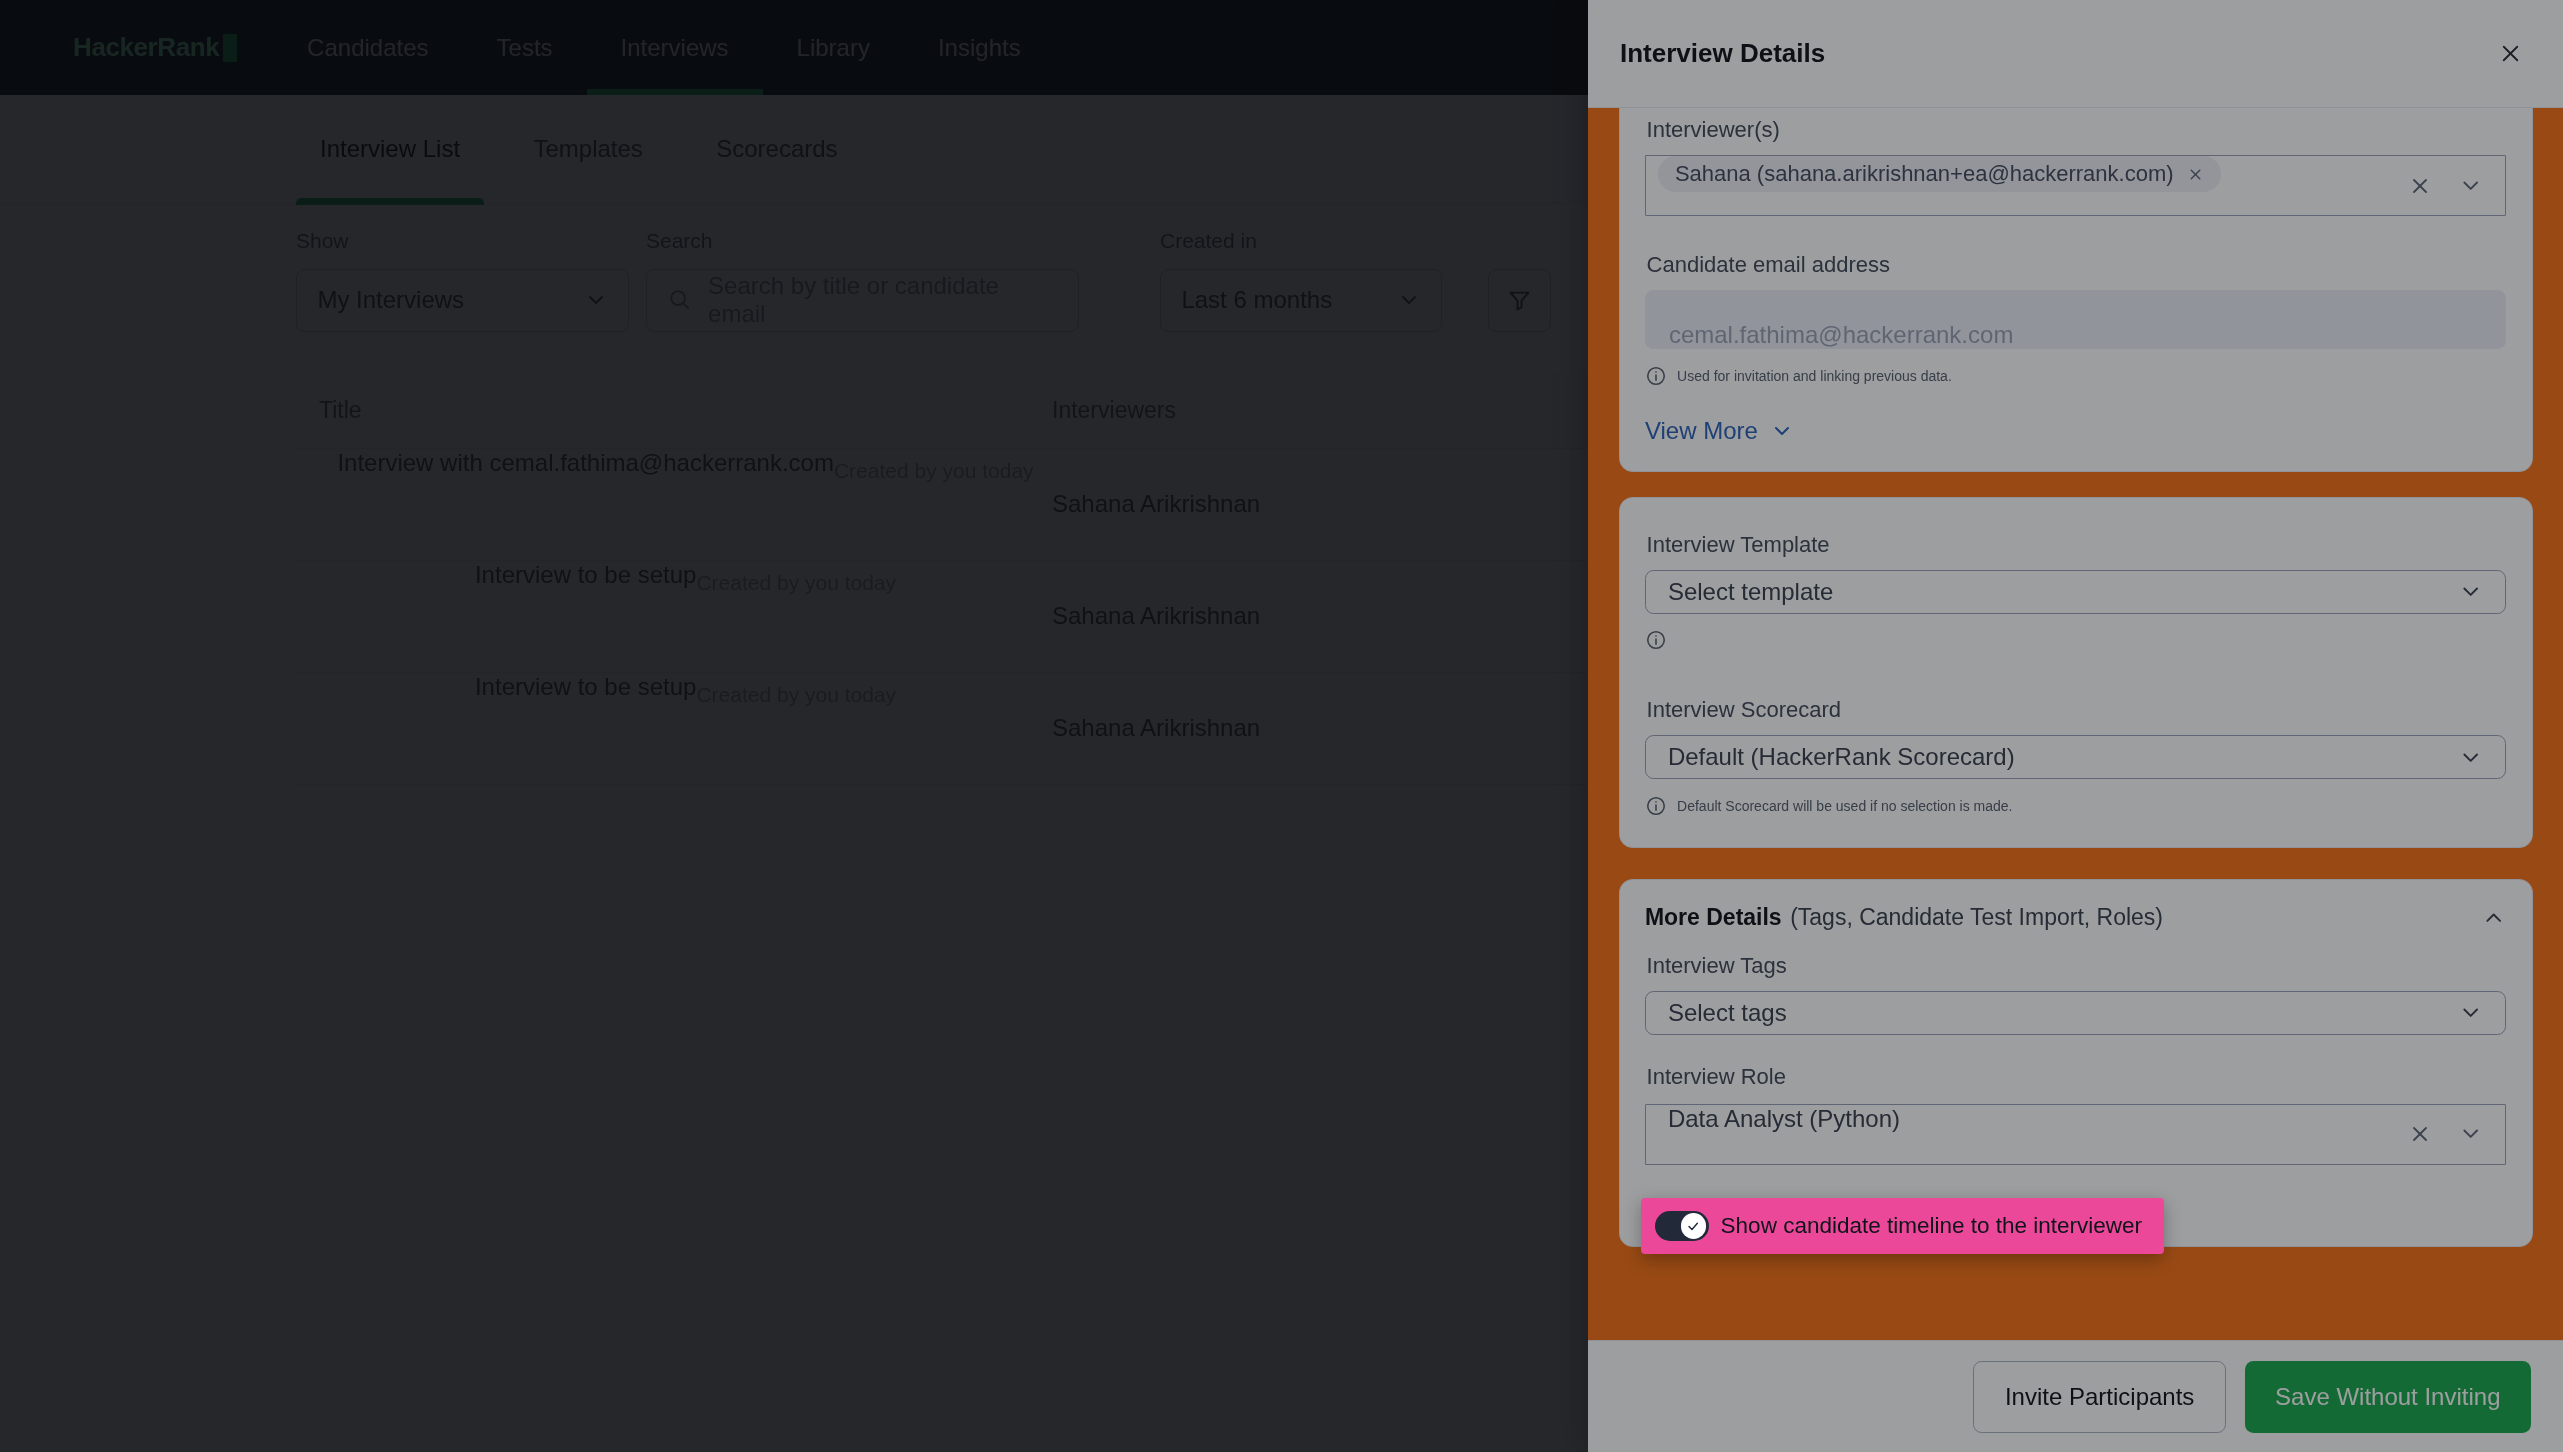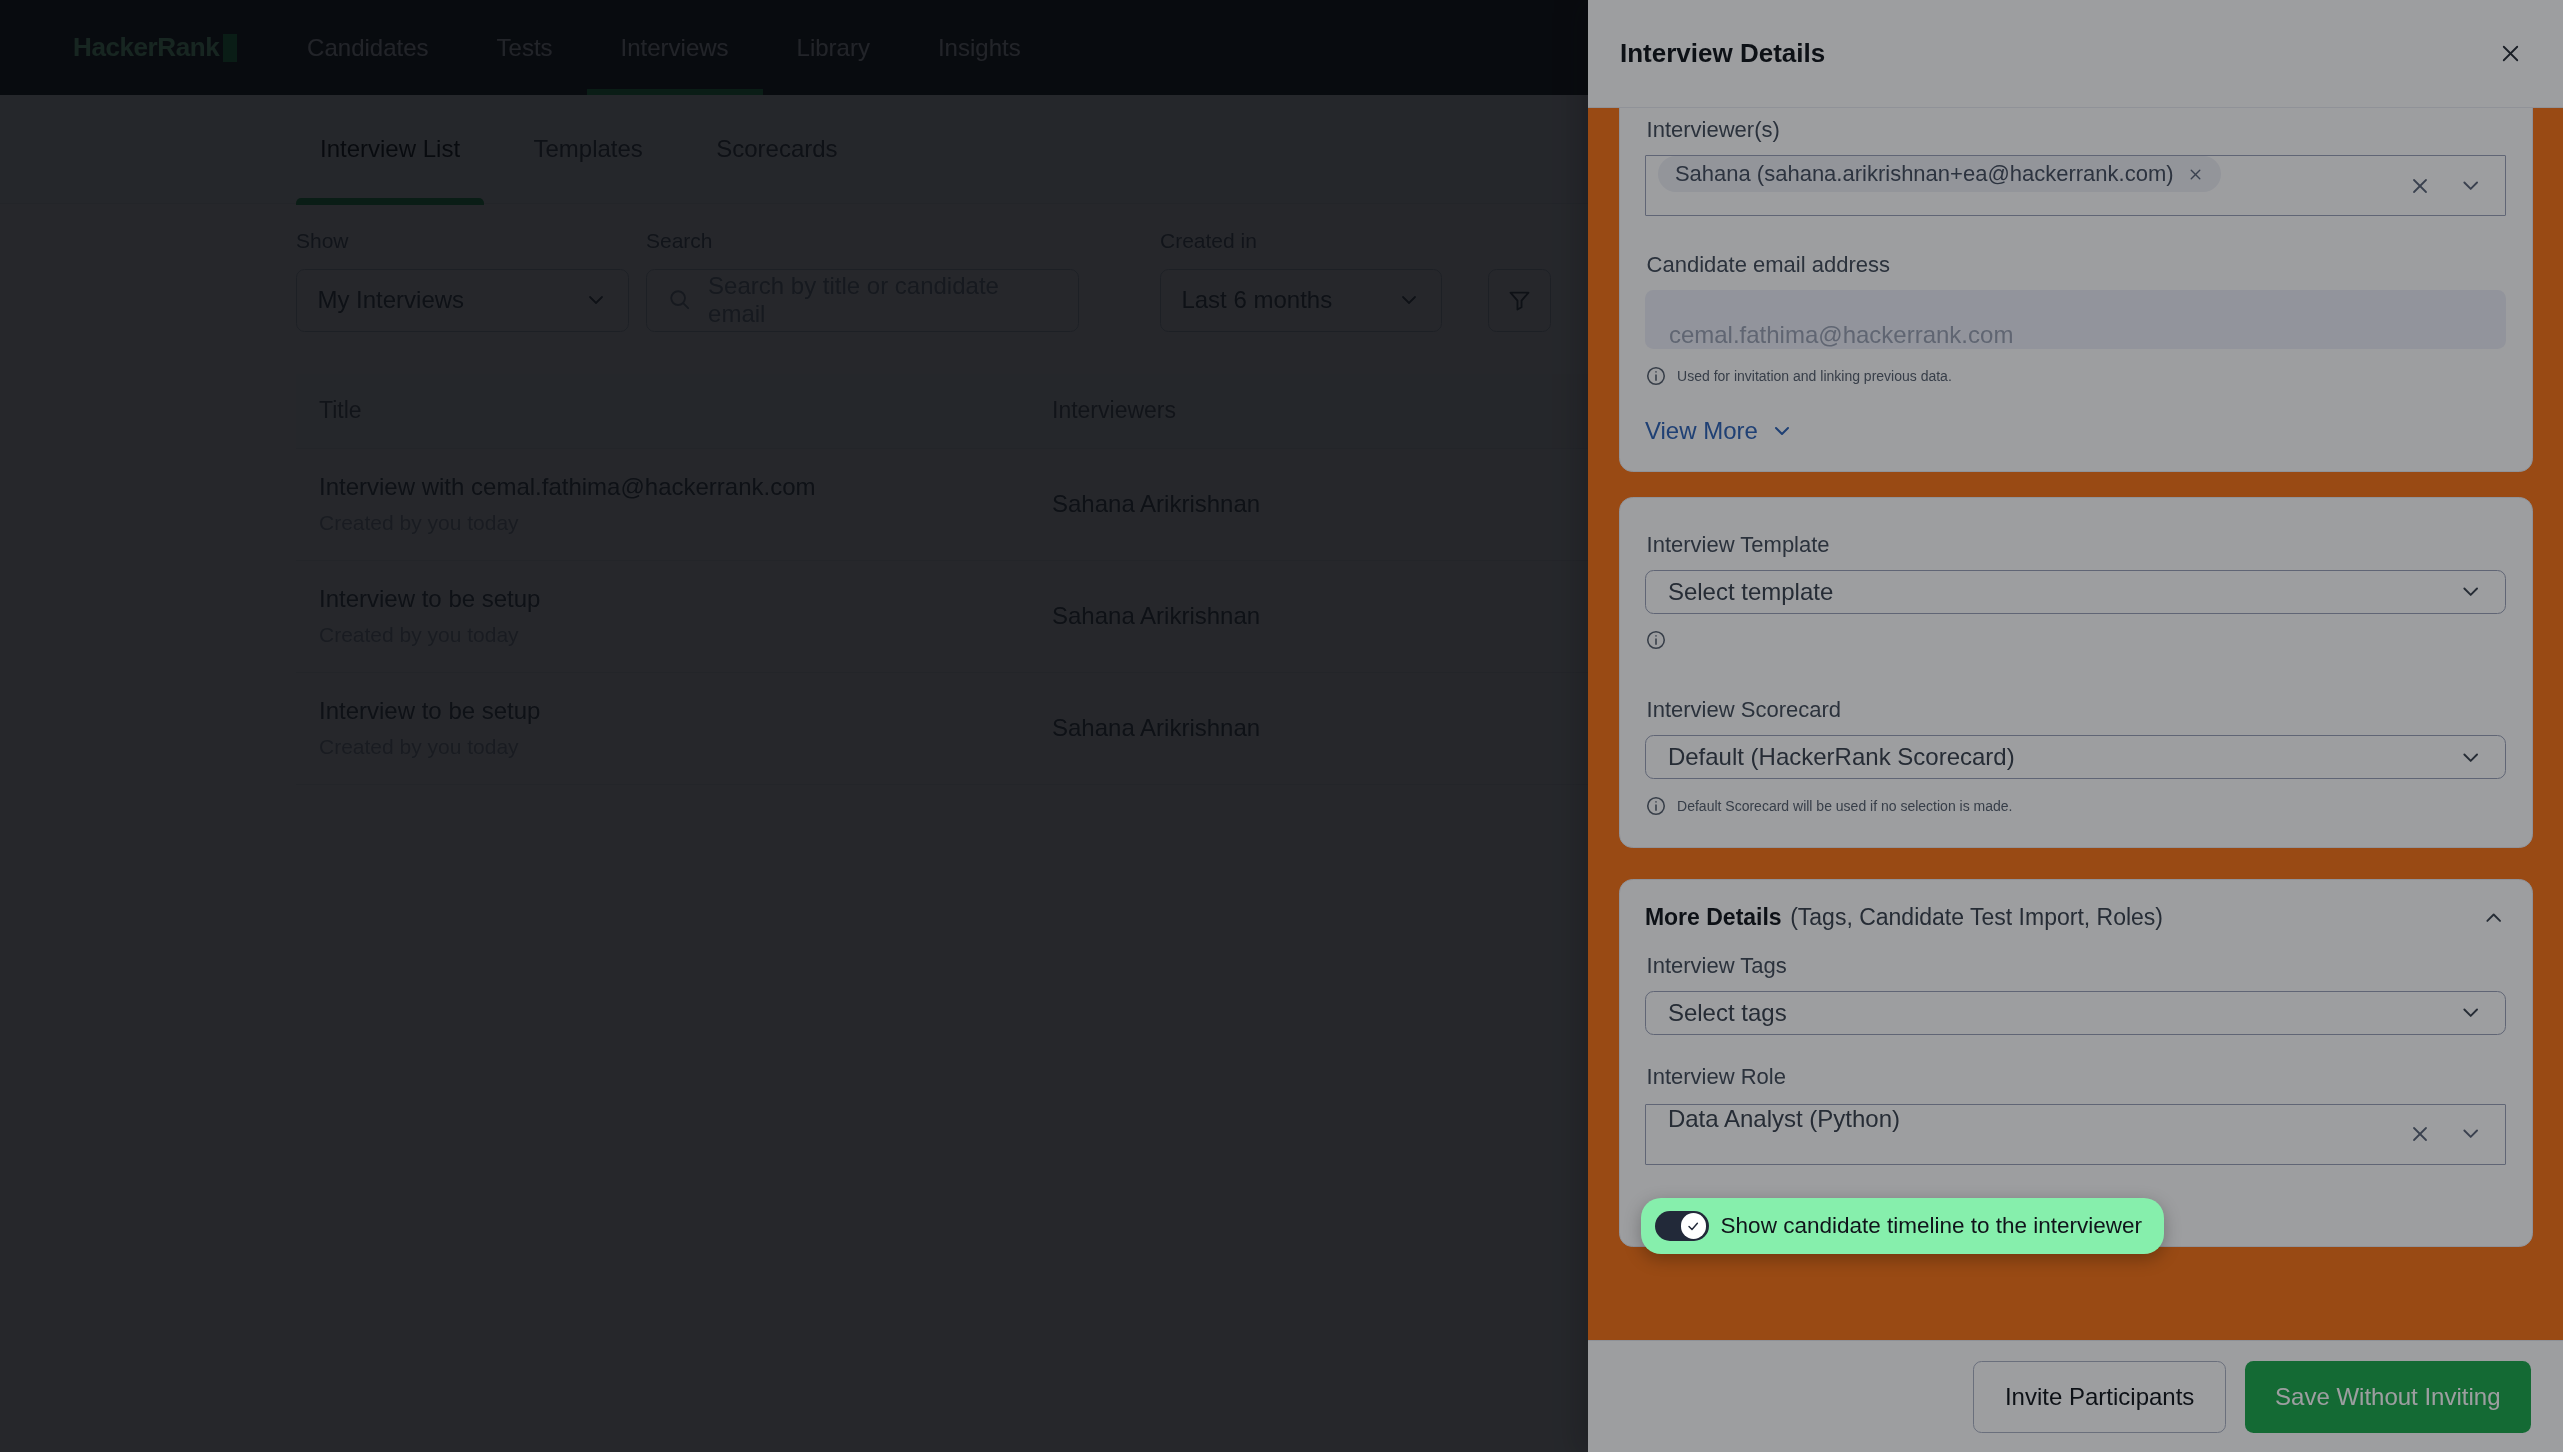--- a/index.html
+++ b/index.html
@@ -36,21 +36,21 @@
   .g-created .control{width:282px;}
   .funnel-btn{margin-left:46px;width:63px;height:63px;border:1.7px solid #b9c0cc;border-radius:8.5px;
            display:flex;align-items:center;justify-content:center;color:#39424e;background:#fff;}
   .icon{flex:none;display:inline-flex;}
 
   .table{margin:42px 0 0 296px;width:calc(100% - 296px);}
   .thead{display:flex;align-items:center;height:75px;background:#f7f8fa;border-bottom:1.7px solid #e9ecf0;}
   .th{font-size:23px;color:#575f6b;}
   .col-title{width:756px;padding-left:23px;}
   .row{display:flex;border-bottom:1.7px solid #e9ecf0;height:112px;}
-  .rcell{display:flex;flex-direction:column;justify-content:center;}
+  .rcell{display:flex;flex-direction:row;justify-content:center;}
   .rtitle{font-size:24px;color:#39424e;}
   .rsub{font-size:21px;color:#949ca9;margin-top:10.2px;}
   .rint{font-size:24px;color:#39424e;display:flex;align-items:center;}
 
   
   .backdrop{position:absolute;inset:0;background:rgba(7,9,13,0.8);z-index:40;}
   .tour{position:absolute;inset:0;background:rgba(10,13,18,0.4);z-index:60;}
 
   
   .drawer{position:absolute;top:0;right:0;width:975px;height:1452px;background:#f97316;z-index:50;
@@ -90,21 +90,21 @@
 
   .dfooter{position:absolute;left:0;right:0;bottom:0;height:112px;background:#fff;border-top:1.7px solid #e7eaf0;
            display:flex;align-items:center;justify-content:flex-end;gap:18.7px;padding-right:32px;}
   .btn{height:72px;border-radius:8.5px;font-size:24px;display:flex;align-items:center;padding:0 30.5px;
        font-family:"Liberation Sans",sans-serif;cursor:pointer;}
   .btn-outline{background:#fff;border:1.7px solid #aab1c4;color:#10141a;}
   .btn-green{background:#1ba94c;border:none;color:#fff;}
 
   
   .spotlight{position:absolute;left:1641px;top:1198px;height:56px;width:fit-content;z-index:70;
-             background:#86efac;border-radius:20px;display:flex;align-items:center;
+             background:#ec4899;border-radius:4px;display:flex;align-items:center;
              padding:0 22px 0 13.6px;box-shadow:0 5.1px 17px rgba(0,0,0,.28);}
   .toggle{position:relative;width:54px;height:30.5px;background:#222939;border-radius:847px;flex:none;cursor:pointer;}
   .knob{position:absolute;right:2.5px;top:2.5px;width:25.4px;height:25.4px;background:#fff;border-radius:50%;
         display:flex;align-items:center;justify-content:center;color:#222939;}
   .tlabel{margin-left:12px;font-size:22.5px;color:#10141a;white-space:nowrap;}
 </style>
 </head>
 <body>
 
 <div class="stage">

